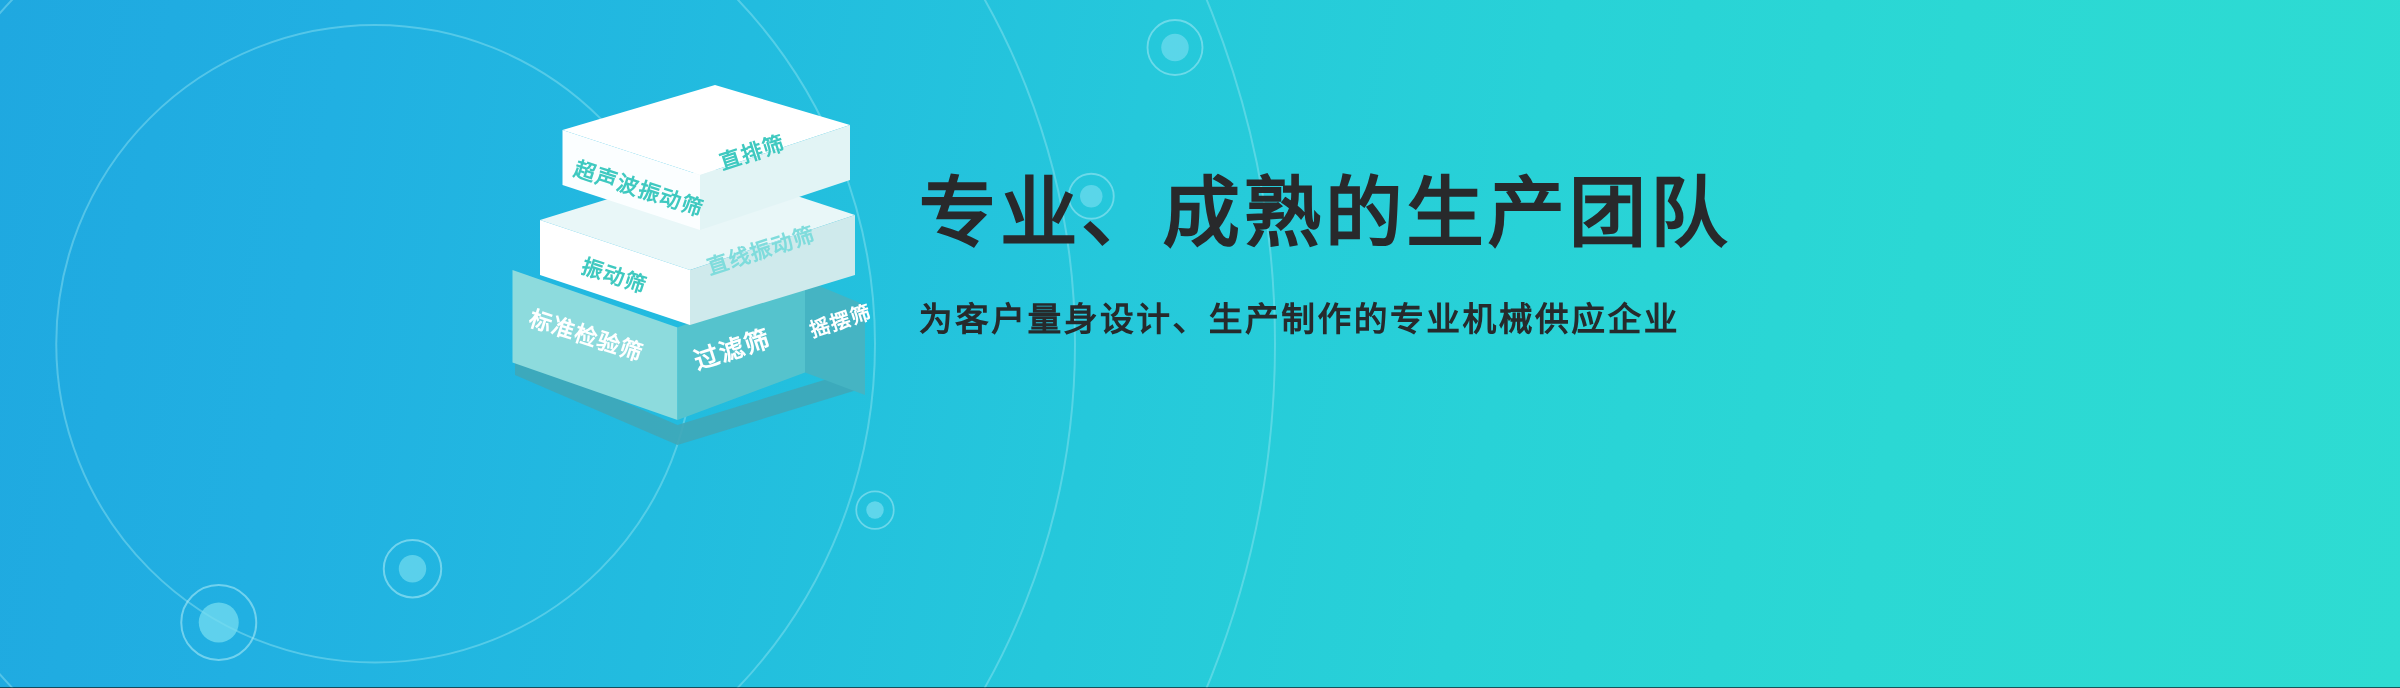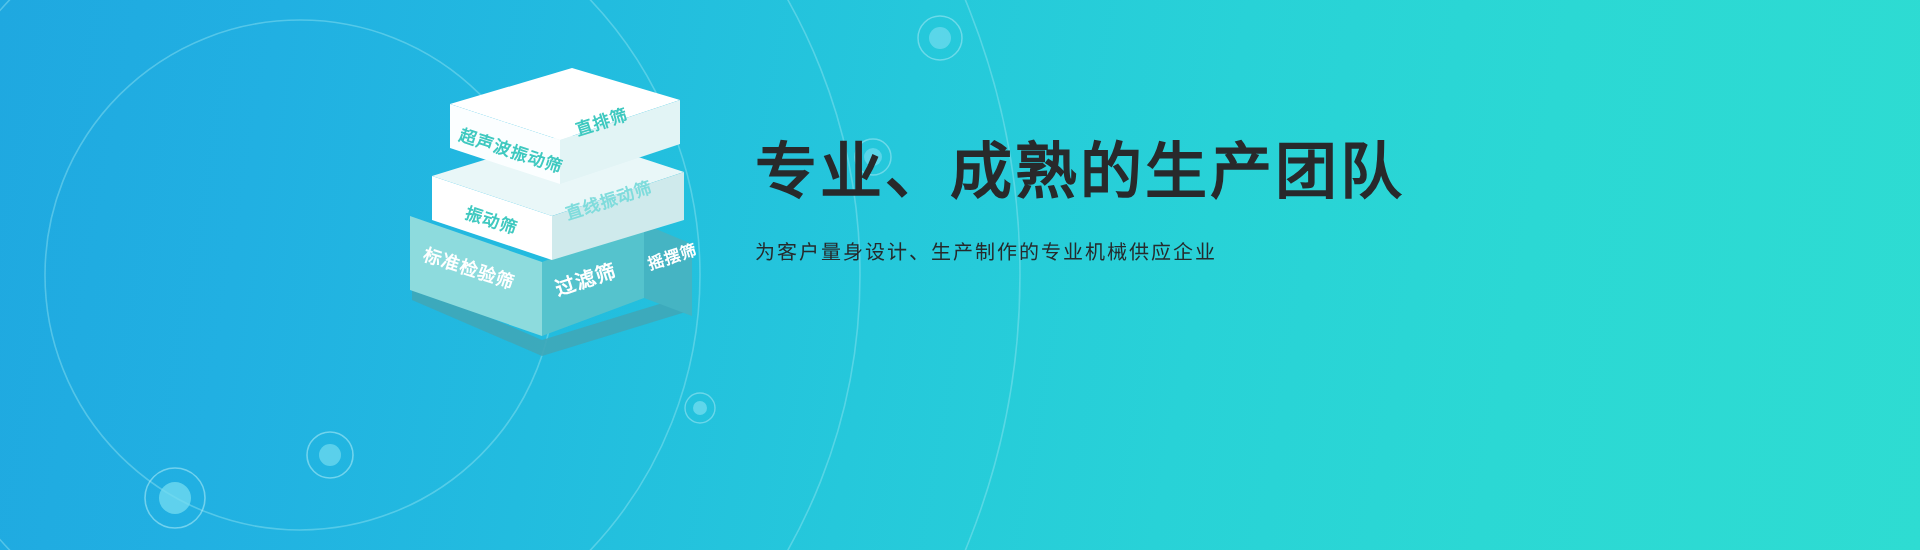--- a/index.html
+++ b/index.html
@@ -45,36 +45,35 @@
     letter-spacing:1px;
     white-space:pre;
   }
 
   
   .copy{
     position:absolute;
     left:735px;
     top:137px;
     width:740px;
-    margin-left:20px;
   }
   .headline{
     margin:0;
     font-size:62px;
     line-height:1.12;
     font-weight:bold;
     color:#28292b;
     letter-spacing:3px;
     white-space:nowrap;
   }
   .subline{
     margin:34px 0 0 0;
-    font-size:20px;
+    font-size:27px;
     line-height:1.2;
-    font-weight:normal;
+    font-weight:bold;
     color:#262a2c;
     letter-spacing:2px;
     white-space:nowrap;
   }
 </style>
 </head>
 <body>
 
 <div class="banner">
 

